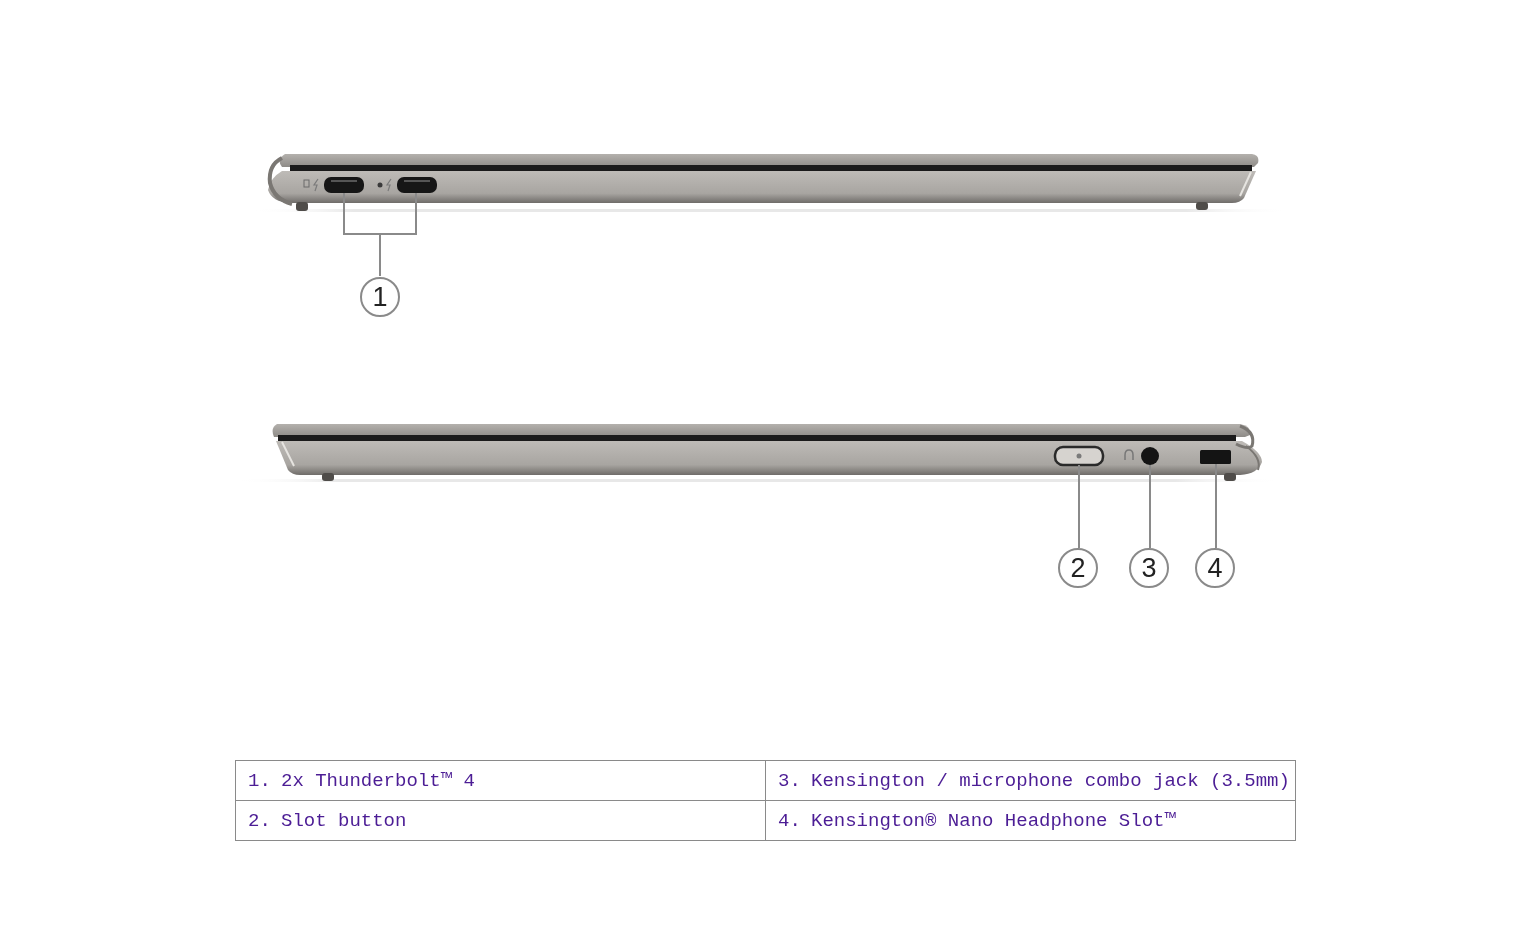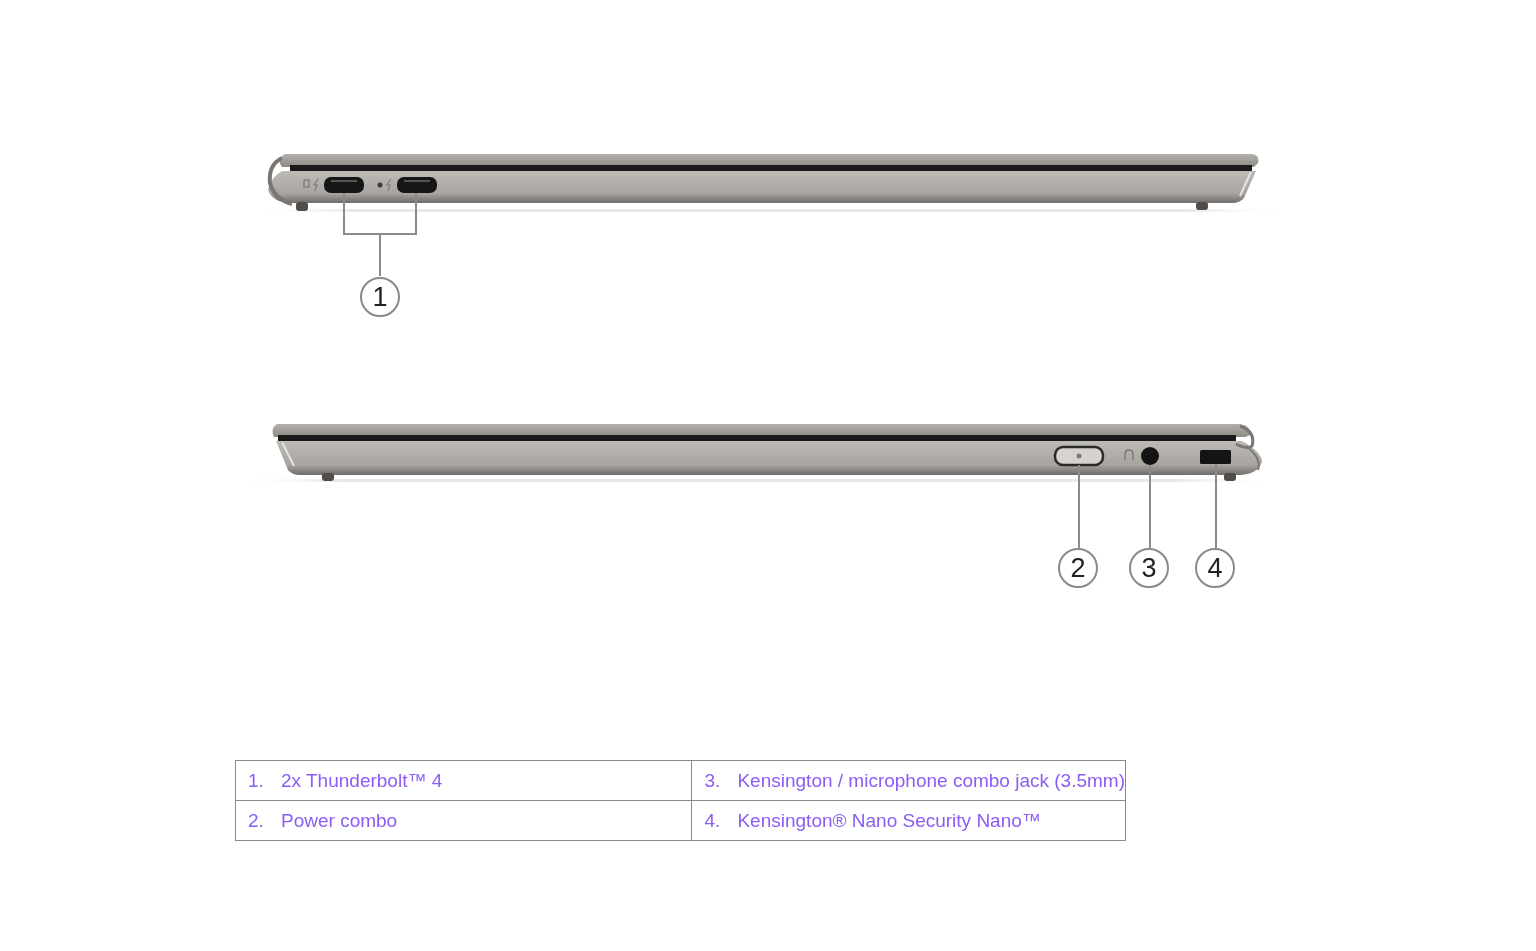--- a/index.html
+++ b/index.html
@@ -9,23 +9,23 @@
     }
     .abs { position: absolute; }
     svg { display: block; }
     .callout {
       position: absolute; width: 40px; height: 40px; border: 2px solid #8a8a8a;
       border-radius: 50%; background: #fff; box-sizing: border-box;
       display: flex; align-items: center; justify-content: center;
       font-family: "Liberation Sans", sans-serif; font-size: 27px; color: #222;
     }
     table.specs {
-      position: absolute; left: 235px; top: 760px; width: 891px;
-      border-collapse: collapse; font-family: Liberation Sans, sans-serif;
-      color: #8b5cf6; font-size: 19px;
+      position: absolute; left: 235px; top: 760px; width: 1061px;
+      border-collapse: collapse; font-family: Liberation Mono, monospace;
+      color: #4c1d95; font-size: 19px;
     }
     table.specs td {
       border: 1.5px solid #8a8a8a; height: 40px; padding: 0 0 0 12px;
       box-sizing: border-box; white-space: nowrap;
     }
     table.specs td.c1 { width: 530px; }
     .num { display: inline-block; width: 33px; }
   </style>
 </head>
 <body>
@@ -148,20 +148,20 @@
       <tr>
     <td class="c1">
       <span class="num">1.</span><span>2x Thunderbolt™ 4</span>
     </td>
     <td>
       <span class="num">3.</span><span>Kensington / microphone combo jack (3.5mm)</span>
     </td>
   </tr>
   <tr>
     <td class="c1">
-      <span class="num">2.</span><span>Power combo</span>
+      <span class="num">2.</span><span>Slot button</span>
     </td>
     <td>
-      <span class="num">4.</span><span>Kensington® Nano Security Nano™</span>
+      <span class="num">4.</span><span>Kensington® Nano Headphone Slot™</span>
     </td>
   </tr>
 </tbody>
   </table>
 
 </body></html>

